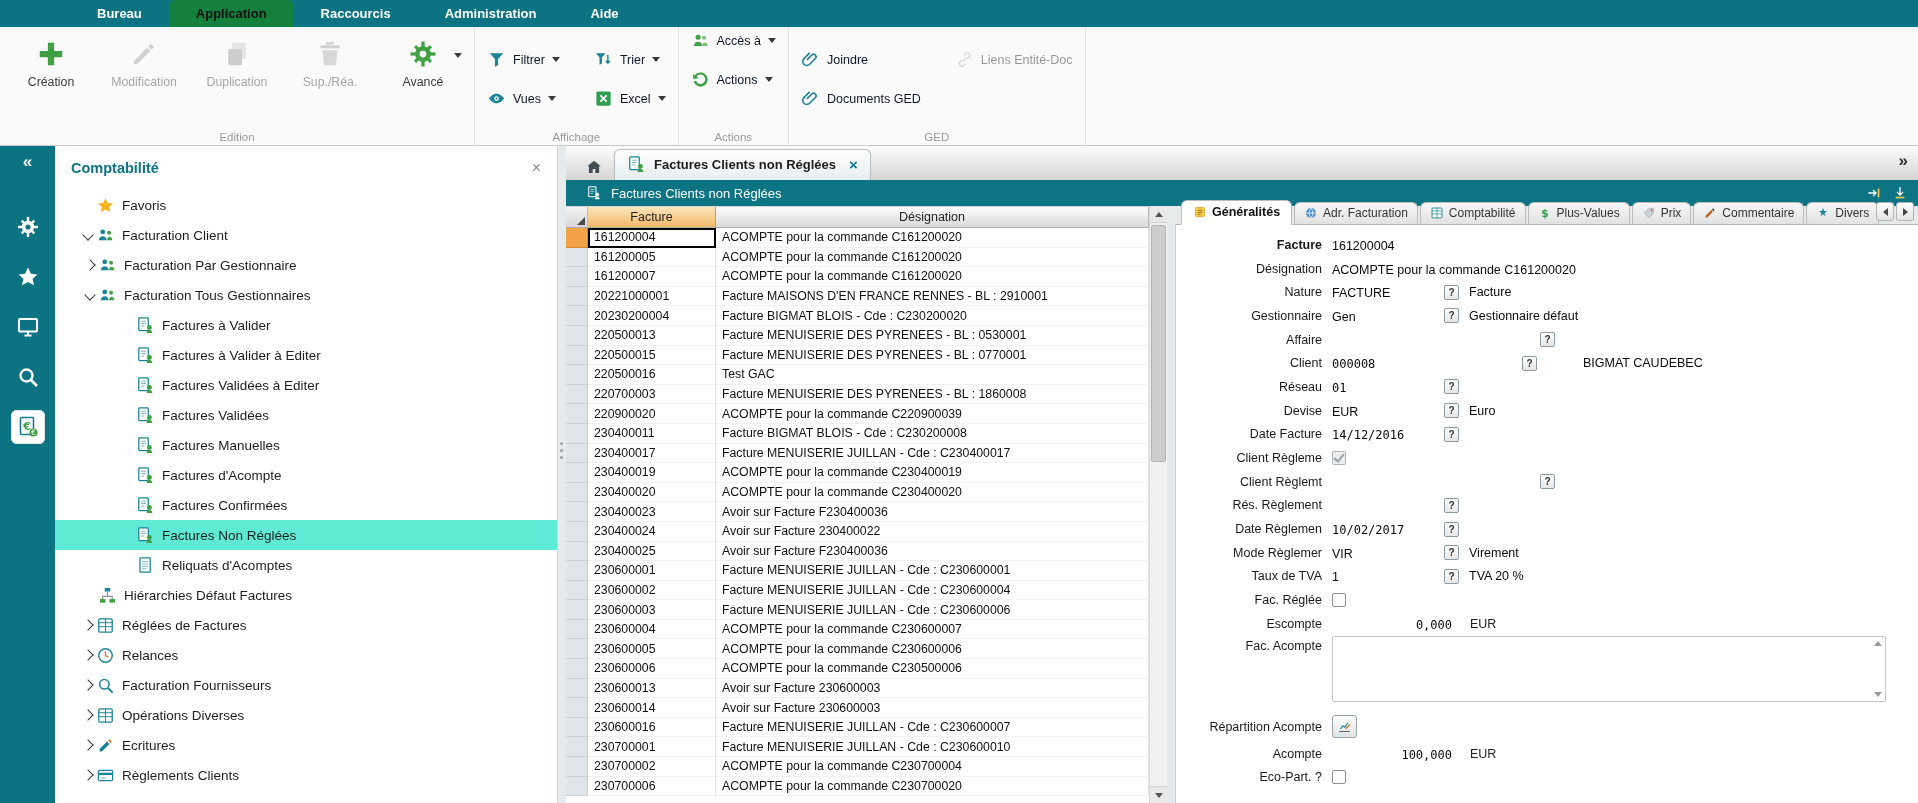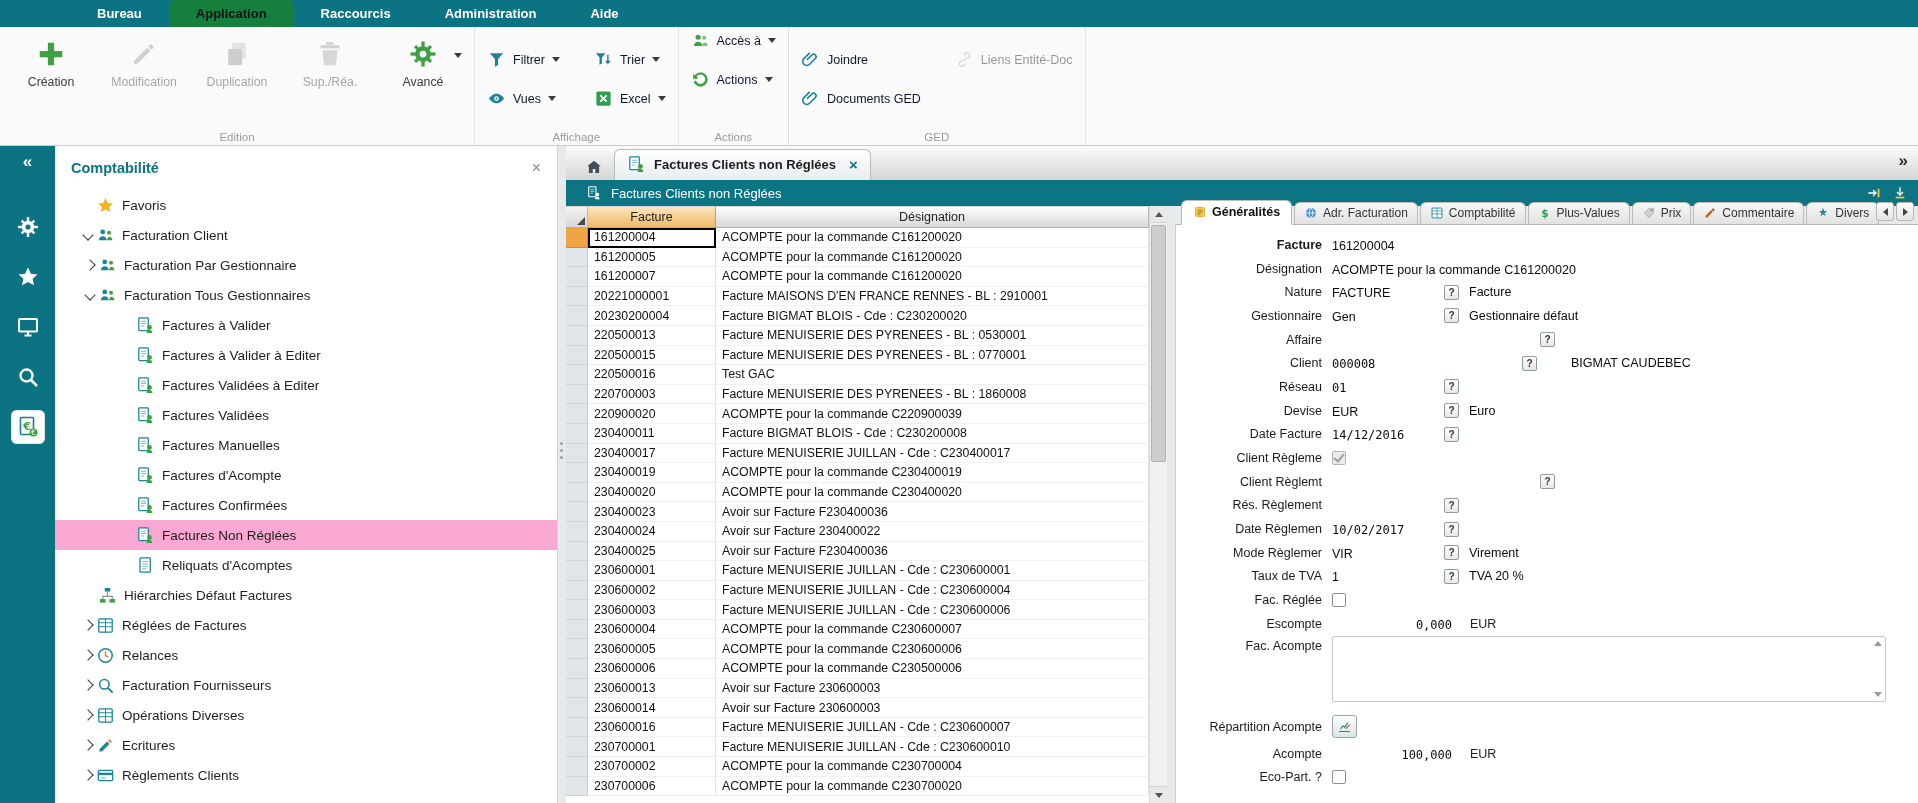--- a/index.html
+++ b/index.html
@@ -41,21 +41,21 @@
   .rail-item svg{width:24px;height:24px}
   .rail-item.active{background:#fff;box-shadow:0 0 0 1px #d8e6e9 inset}
 
   
   .tree-panel{width:502px;background:#fff;border-right:1px solid #d4d4d4;padding-top:10px;position:relative;flex:none;overflow:hidden}
   .tree-title-row{display:flex;align-items:center;padding:4px 16px 6px 16px}
   .tree-title{color:#0d7484;font-weight:bold;font-size:14.5px;flex:1}
   .tree-close{color:#8a8a8a;font-size:16px;line-height:1;cursor:default}
   .tree-items{margin-top:8px}
   .tree-row{height:30px;display:flex;align-items:center;font-size:13.5px;color:#1d1d1d;cursor:default}
-  .tree-row.selected{background:#f9a8d4}
+  .tree-row.selected{background:#5eead4}
   .lvl1{padding-left:24px}.lvl2{padding-left:26px}.lvl3{padding-left:64px}
   .chev-slot{width:17px;display:flex;justify-content:center;flex:none}
   .chev{width:7px;height:7px;border-right:1.6px solid #3a3a3a;border-bottom:1.6px solid #3a3a3a;display:inline-block}
   .chev.right{transform:rotate(-45deg)}
   .chev.down{transform:rotate(45deg)}
   .tree-row .icn18{margin-right:7px;flex:none}
   .tree-label{white-space:nowrap}
 
   
   .gap-strip{width:8px;position:relative;flex:none}
@@ -122,21 +122,21 @@
   .f-val{font-size:12.5px;color:#0a0a0a;white-space:nowrap}
   .f-val.mono{font-family:"DejaVu Sans Mono",monospace;font-size:12px}
   .f-box{flex:none;overflow:hidden;white-space:nowrap}
   .f-box.w-near{width:112px}
   .f-box.w-mid{width:190px}
   .f-box.w-far{width:208px}
   .f-box.amount{width:120px;text-align:right}
   .currency{margin-left:18px;font-size:12.5px}
   .help-btn{width:15px;height:15px;border:1px solid #8d9aa3;background:linear-gradient(#ffffff,#e7e7e7);border-radius:2px;font-size:10px;font-weight:bold;color:#333;display:flex;align-items:center;justify-content:center;flex:none;box-sizing:border-box}
   .f-desc{margin-left:10px;font-size:12.5px;color:#0a0a0a;white-space:nowrap}
-  .f-desc.desc-wide{margin-left:34px}
+  .f-desc.desc-wide{margin-left:46px}
   .checkbox{width:14px;height:14px;border:1px solid #8a9299;background:#fff;position:relative;border-radius:2px;flex:none;box-sizing:border-box}
   .checkbox.disabled{background:#ececec;border-color:#b0b6ba}
   .checkbox.checked::after{content:"";position:absolute;left:3px;top:0;width:4px;height:8px;border-right:2px solid #9aa0a5;border-bottom:2px solid #9aa0a5;transform:rotate(40deg)}
   .ta-row{height:76px;align-items:flex-start}
   .ta-row .f-label{padding-top:3px}
   .ta{width:552px;height:64px;border:1px solid #c6c6c6;border-radius:2px;background:#fff;position:relative;flex:none}
   .ta .tri-up{position:absolute;right:3px;top:4px;border-bottom-color:#9a9a9a}
   .ta .tri-down{position:absolute;right:3px;bottom:4px;border-top-color:#9a9a9a}
   .btn-row{height:30px}
   .mini-btn{width:23px;height:21px;border:1px solid #9aa4ab;background:linear-gradient(#fdfdfd,#dfe3e5);border-radius:3px;display:flex;align-items:center;justify-content:center}

